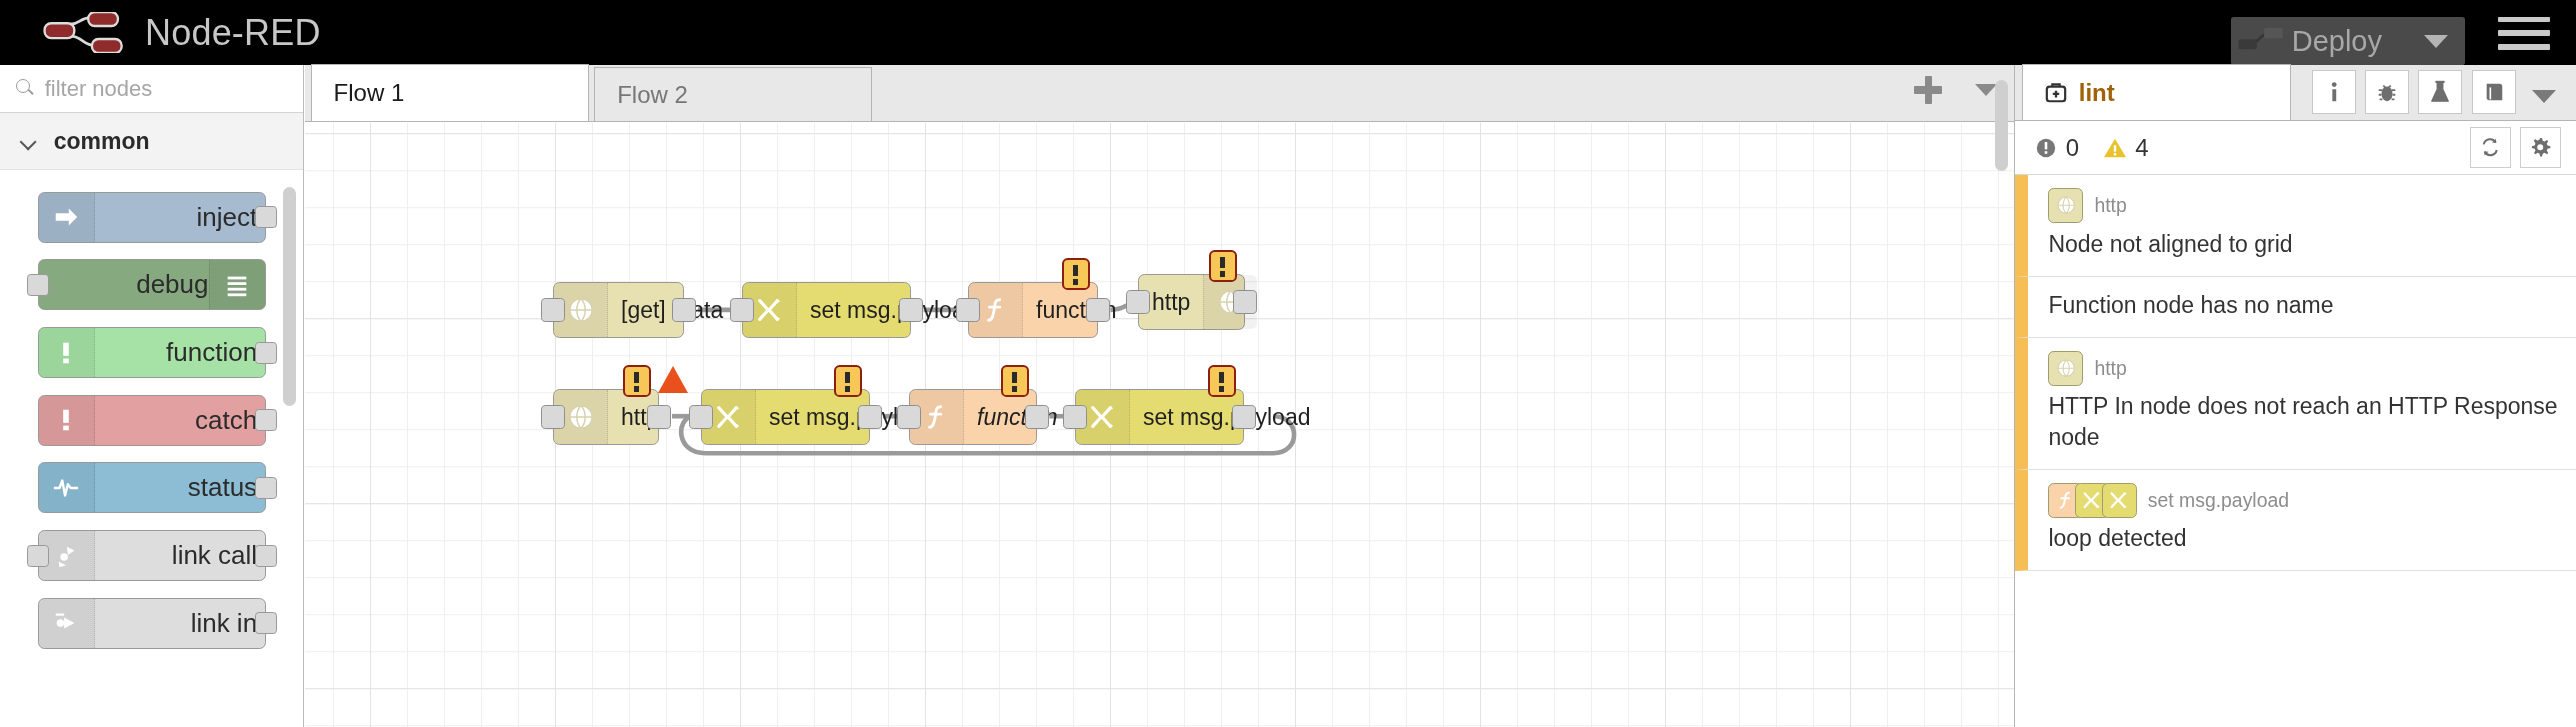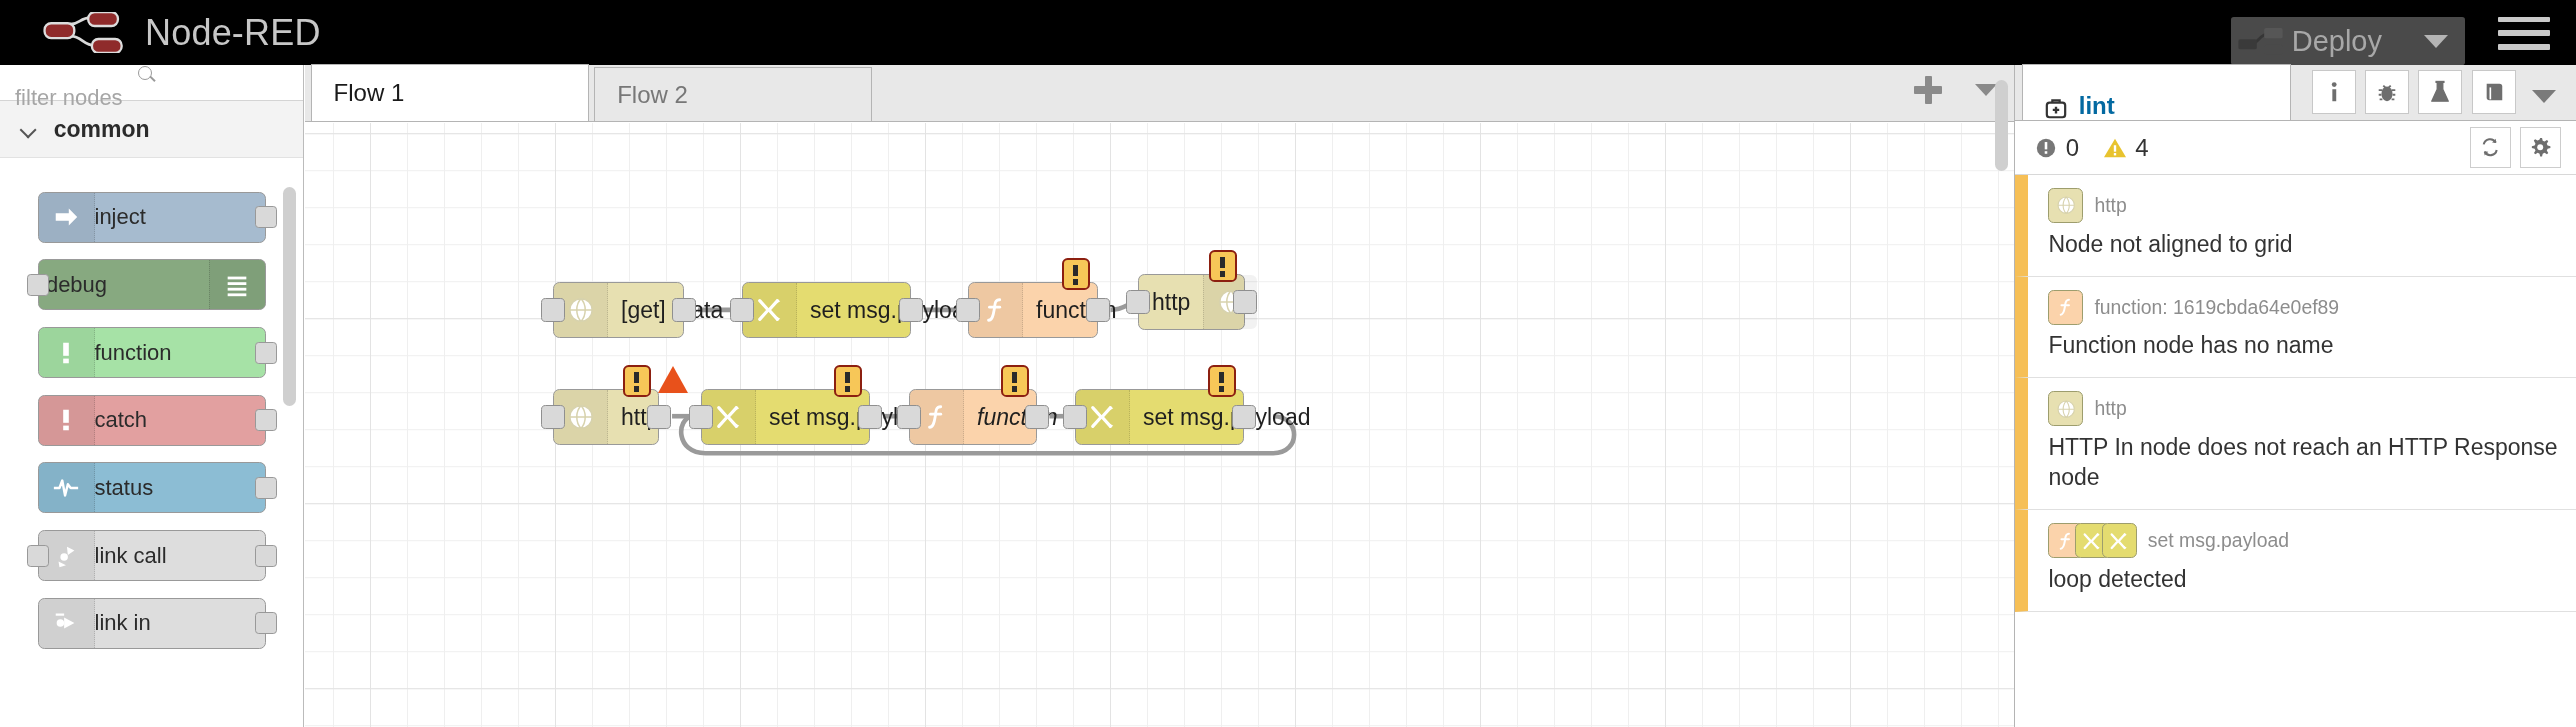--- a/index.html
+++ b/index.html
@@ -40,22 +40,22 @@
     display: flex; flex-direction: column; justify-content: space-between; cursor: pointer;
   }
   #hamburger span { display: block; height: 5.6px; background: #c9c9c9; border-radius: 0.9px; }
 
   
   #palette {
     position: absolute; left: 0; top: 65px; width: 304px; height: 663px;
     background: #fff; border-right: 0.9px solid #bbb;
   }
   #palette-search {
-    height: 36px; border-bottom: 0.9px solid #d4d4d4;
-    display: flex; align-items: center; padding: 0 15px; flex-direction: column;
+    height: 48px; border-bottom: 0.9px solid #d4d4d4;
+    display: flex; align-items: center; padding: 0 15px;
   }
   #palette-search .mag {
     width: 20.4px; height: 20.4px; position: relative; margin-right: 9.3px; flex: 0 0 auto;
   }
   #palette-search .mag::before {
     content: ""; position: absolute; left: 0.9px; top: 0.9px; width: 12px; height: 12px;
     border: 1.9px solid #9a9a9a; border-radius: 50%;
   }
   #palette-search .mag::after {
     content: ""; position: absolute; left: 12px; top: 13px; width: 7.4px; height: 1.9px;
@@ -93,21 +93,21 @@
   .pnode .picon {
     width: 56px; height: 100%; border-right: 0.9px dotted rgba(0,0,0,.16);
     display: flex; align-items: center; justify-content: center; flex: 0 0 auto;
     background: rgba(0,0,0,.055); border-radius: 5.6px 0 0 5.6px;
   }
   .pnode.icon-right .picon {
     border-right: 0; border-left: 0.9px dotted rgba(0,0,0,.16);
     border-radius: 0 5.6px 5.6px 0; order: 2;
   }
   .pnode .plabel {
-    flex: 1; text-align: left; font-size: 22px; color: #2b2b2b; padding-right: 7.4px;
+    flex: 1; text-align: right; font-size: 26px; color: #2b2b2b; padding-right: 7.4px;
   }
   .pnode.icon-right .plabel { order: 1; padding-right: 0; padding-left: 7.4px; }
   .port {
     position: absolute; width: 22px; height: 22px; background: #d9d9d9;
     border: 0.9px solid #999; border-radius: 3.7px; top: 50%; margin-top: -11px;
   }
   .port.out { right: -12px; }
   .port.in  { left: -12px; }
 
   #palette-scroll {
@@ -212,22 +212,22 @@
   #sidebar {
     position: absolute; right: 0; top: 65px; width: 562px; height: 663px;
     background: #fff; border-left: 0.9px solid #b4b4b4;
   }
   #sb-tabrow {
     height: 56px; background: #e8e8e8; border-bottom: 0.9px solid #b4b4b4;
     display: flex; align-items: flex-end; padding-left: 7.4px; position: relative;
   }
   #sb-tab {
     height: 56px; width: 269px; background: #fff; border: 0.9px solid #b4b4b4;
-    border-bottom: none; display: flex; align-items: flex-end; padding-left: 20.4px;
-    font-size: 24px; font-weight: bold; color: #0369a1; cursor: pointer; gap: 11px;
+    border-bottom: none; display: flex; align-items: center; padding-left: 20.4px;
+    font-size: 24px; font-weight: bold; color: #a16207; cursor: pointer; gap: 11px;
   }
   #sb-icons { display: flex; align-items: center; gap: 9.3px; margin: 0 0 5.6px 20.4px; }
   .sb-ibtn {
     width: 44px; height: 44px; border: 0.9px solid #c8c8c8; background: #fff;
     display: flex; align-items: center; justify-content: center; cursor: pointer;
   }
   #sb-caret {
     position: absolute; right: 20.4px; bottom: 16.7px;
     width: 0; height: 0; border-left: 12px solid transparent;
     border-right: 12px solid transparent; border-top: 13px solid #7a7a7a; cursor: pointer;
@@ -605,31 +605,20 @@
          <circle cx="15" cy="15" r="12" fill="#fff"></circle>
          <path d="M15 3 a12 12 0 0 0 0 24 a12 12 0 0 0 0 -24 M3 15 H27 M15 3 C9 9 9 21 15 27 M15 3 C21 9 21 21 15 27" stroke="#d7d2ad" stroke-width="1.6" fill="none"></path>
        </svg>
             </span>
           </span>
           <span class="lint-src-label">http</span>
         </div>
         <div class="lint-msg">Node not aligned to grid</div>
       </div>
       <div class="lint-item">
-        <div class="lint-src">
-          <span class="mini-stack">
-            <span class="mininode" style="background:#fbd3ab">
-              <svg class="glyph" width="20.4" height="20.4" viewBox="0 0 30 30">
-         <path d="M19 4 C13 4 14 10 13 15 C12 21 11 26 7 26" stroke="#fff" stroke-width="3" fill="none" stroke-linecap="round"></path>
-         <path d="M8 12 H19" stroke="#fff" stroke-width="3" stroke-linecap="round"></path>
-       </svg>
-            </span>
-          </span>
-          <span class="lint-src-label">function: 1619cbda64e0ef89</span>
-        </div>
         <div class="lint-msg">Function node has no name</div>
       </div>
       <div class="lint-item">
         <div class="lint-src">
           <span class="mini-stack">
             <span class="mininode" style="background:#e7e0b1">
               <svg class="glyph" width="20.4" height="20.4" viewBox="0 0 30 30">
          <circle cx="15" cy="15" r="12" fill="#fff"></circle>
          <path d="M15 3 a12 12 0 0 0 0 24 a12 12 0 0 0 0 -24 M3 15 H27 M15 3 C9 9 9 21 15 27 M15 3 C21 9 21 21 15 27" stroke="#d7d2ad" stroke-width="1.6" fill="none"></path>
        </svg>

